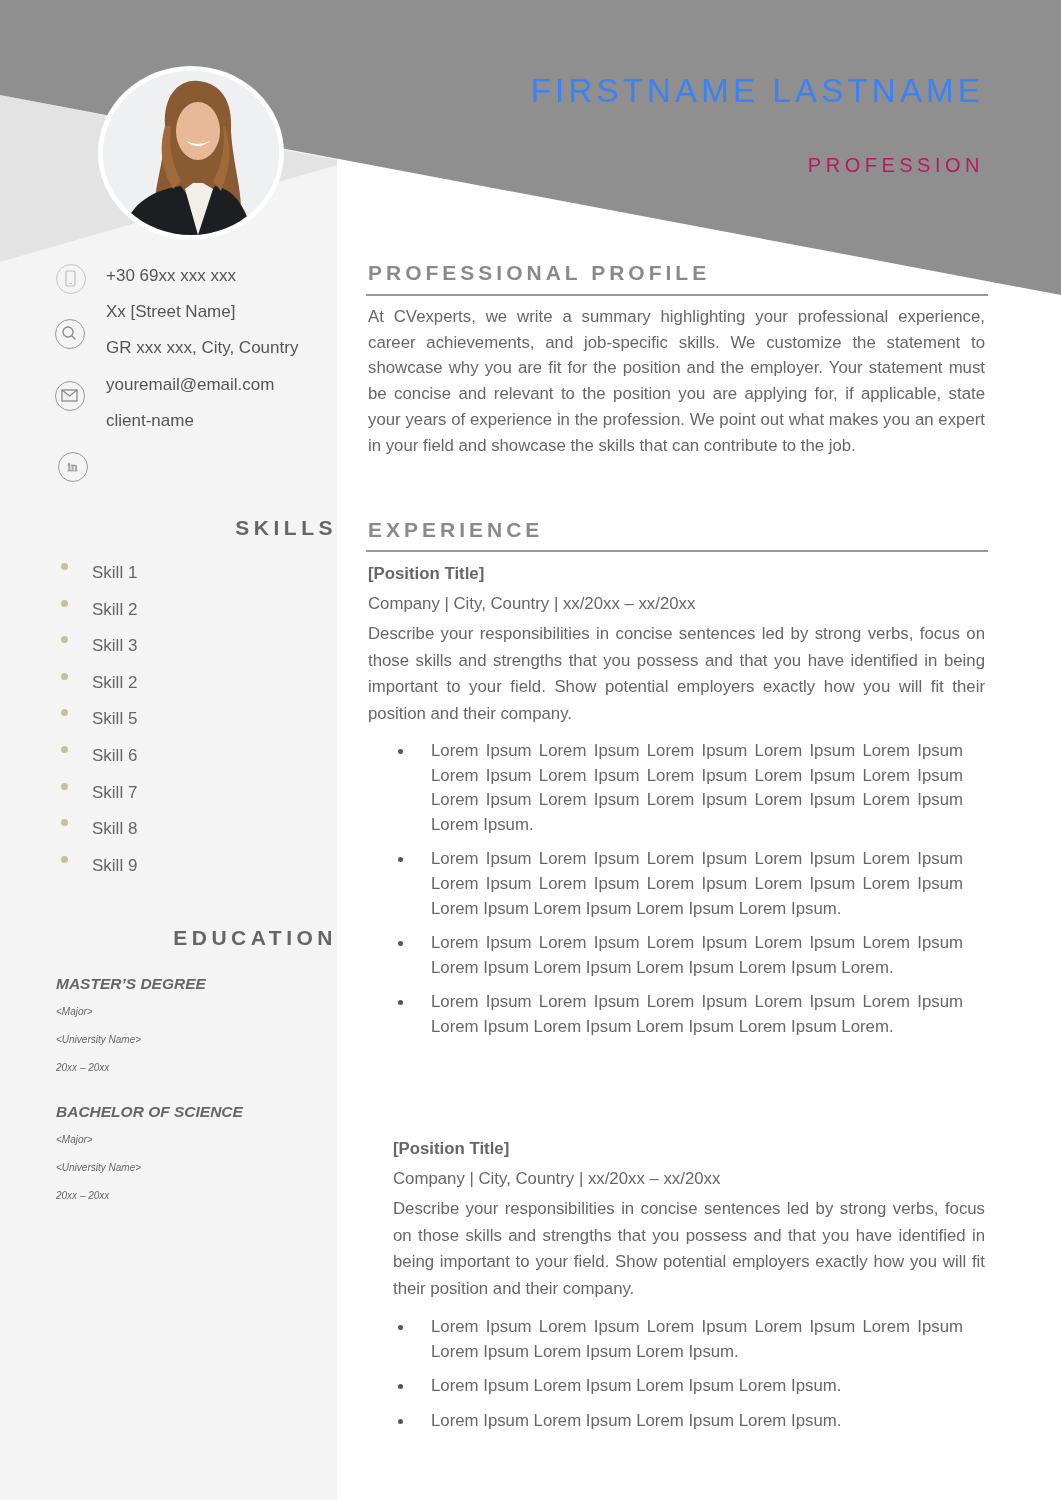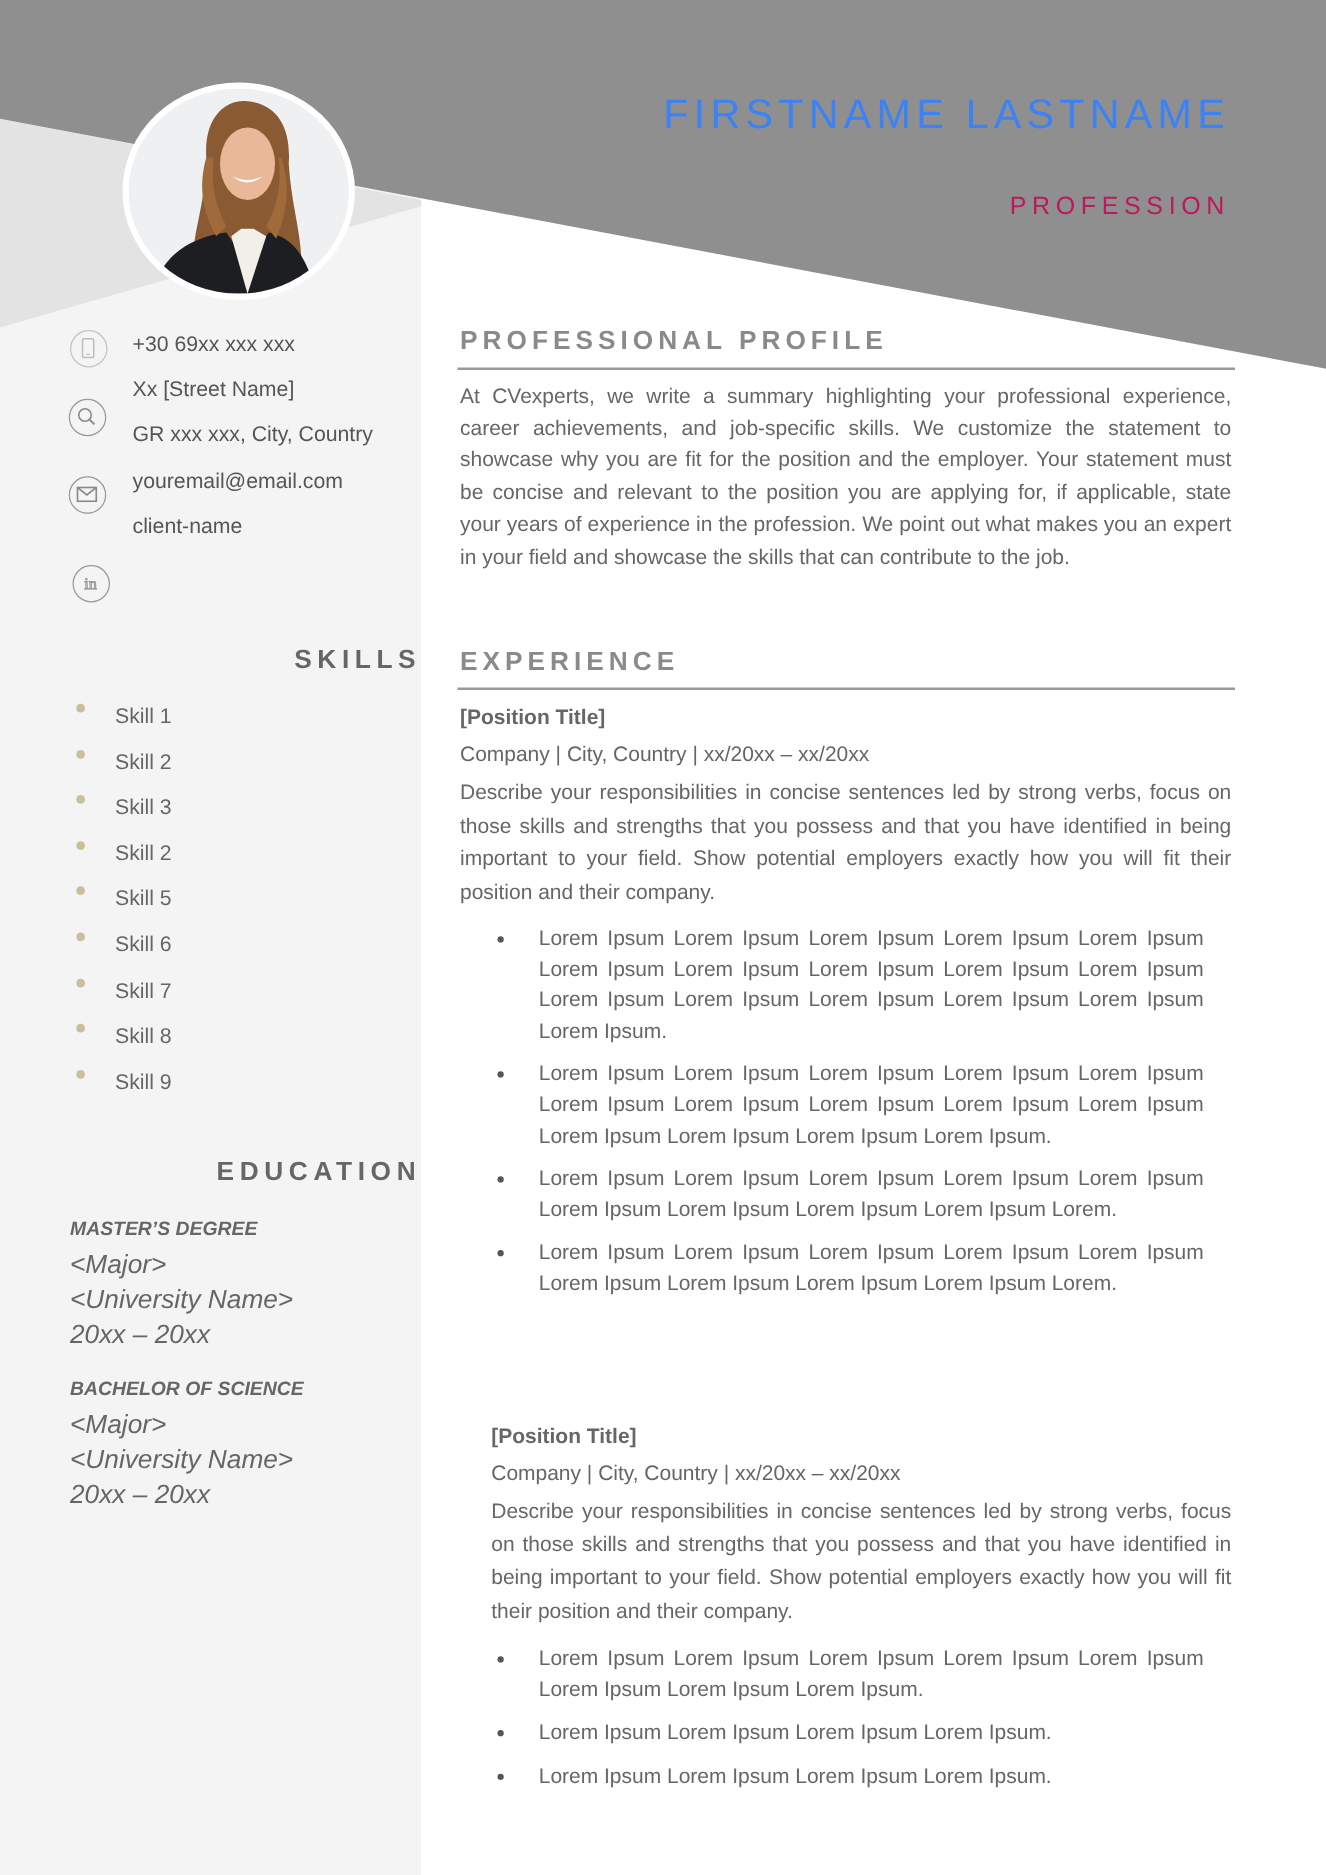--- a/index.html
+++ b/index.html
@@ -38,21 +38,21 @@
       position: absolute; left: 0; width: 337px; text-align: right; font-size: 21px; font-weight: bold;
       letter-spacing: 4.5px; color: #666666; z-index: 2;
     }
 
     .skills { position: absolute; left: 56px; top: 563px; z-index: 2; }
     .skill { height: 36.6px; display: flex; align-items: flex-start; font-size: 17px; color: #666666; }
     .skill .dot { width: 7px; height: 7px; border-radius: 50%; background: #c9c09a; margin-left: 5px; margin-right: 24px; }
 
     .edu { position: absolute; left: 56px; z-index: 2; font-style: italic; }
     .edu .deg { font-size: 15.5px; font-weight: bold; color: #666666; height: 28px; line-height: 28px; }
-    .edu .line { font-size: 21px; color: #666666; height: 28px; line-height: 28px; }
+    .edu .line { font-size: 10px; color: #666666; height: 28px; line-height: 28px; }
 
     
     .main-heading {
       position: absolute; left: 368px; font-size: 21px; font-weight: bold; letter-spacing: 4px;
       color: #8a8a8a; z-index: 2;
     }
     .rule { position: absolute; left: 366px; width: 622px; height: 2px; background: #999999; z-index: 2; }
 
     .para {
       position: absolute; left: 368px; width: 617px; font-size: 16.8px; line-height: 25.7px;

